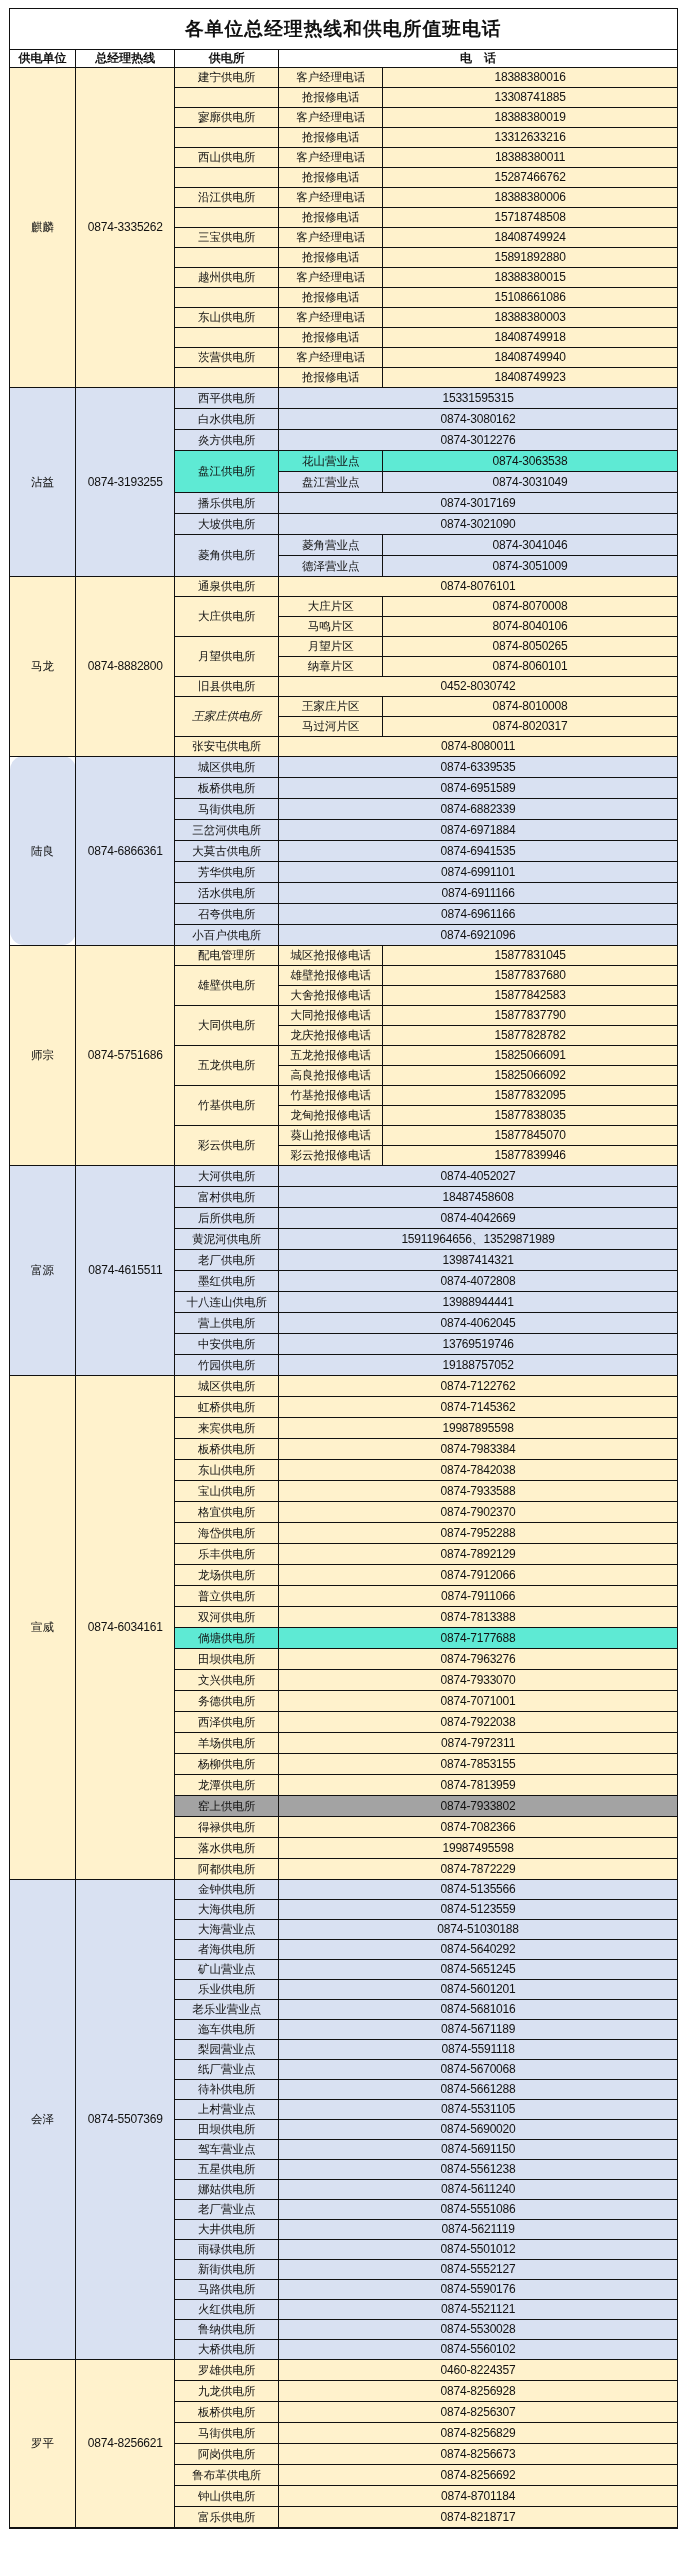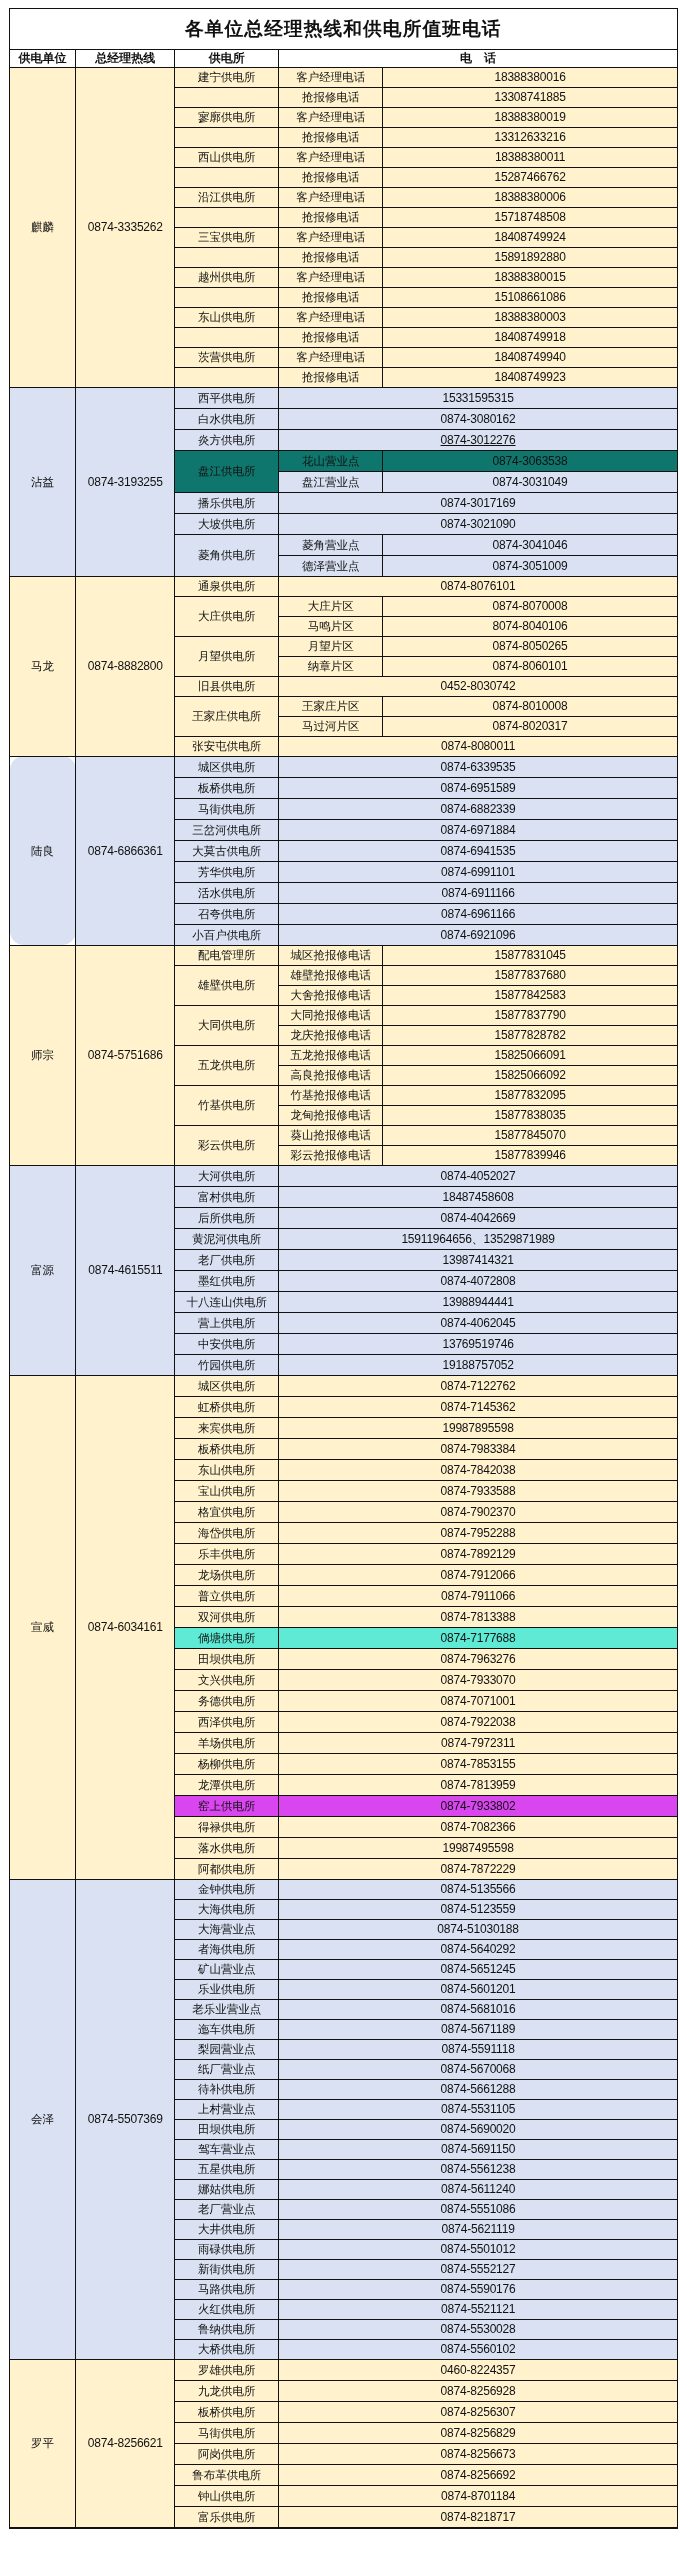--- a/index.html
+++ b/index.html
@@ -125,23 +125,23 @@
           <td class="num" rowspan="9" style="height: 20px; line-height: 20px;">0874-3193255</td>
           <td style="height: 20px; line-height: 20px;">西平供电所</td>
           <td class="num" colspan="2" style="height: 20px; line-height: 20px;">15331595315</td>
         </tr>
         <tr style="background: rgb(217, 225, 242);">
           <td style="height: 20px; line-height: 20px;">白水供电所</td>
           <td class="num" colspan="2" style="height: 20px; line-height: 20px;">0874-3080162</td>
         </tr>
         <tr style="background: rgb(217, 225, 242);">
           <td style="height: 20px; line-height: 20px;">炎方供电所</td>
-          <td class="num" colspan="2" style="height: 20px; line-height: 20px; text-decoration: underline;">0874-3012276</td>
-        </tr>
-        <tr style="background: #0f766e; margin-top: 29px;">
+          <td class="num" colspan="2" style="height: 20px; line-height: 20px;">0874-3012276</td>
+        </tr>
+        <tr style="background: #5eead4; margin-top: 29px;">
           <td rowspan="2" style="height: 20px; line-height: 20px;">盘江供电所</td>
           <td style="height: 20px; line-height: 20px;">花山营业点</td>
           <td class="num" style="height: 20px; line-height: 20px;">0874-3063538</td>
         </tr>
         <tr style="background: rgb(217, 225, 242);">
           <td style="height: 20px; line-height: 20px;">盘江营业点</td>
           <td class="num" style="height: 20px; line-height: 20px;">0874-3031049</td>
         </tr>
         <tr style="background: rgb(217, 225, 242);">
           <td style="height: 20px; line-height: 20px;">播乐供电所</td>
@@ -182,21 +182,21 @@
         </tr>
         <tr style="background: rgb(255, 242, 204);">
           <td style="height: 19px; line-height: 19px;">纳章片区</td>
           <td class="num" style="height: 19px; line-height: 19px;">0874-8060101</td>
         </tr>
         <tr style="background: rgb(255, 242, 204);">
           <td style="height: 19px; line-height: 19px;">旧县供电所</td>
           <td class="num" colspan="2" style="height: 19px; line-height: 19px;">0452-8030742</td>
         </tr>
         <tr style="background: rgb(255, 242, 204);">
-          <td rowspan="2" style="height: 19px; line-height: 19px;">王家庄供电所</td>
+          <td rowspan="2" style="height: 19px; line-height: 19px; font-style: italic;">王家庄供电所</td>
           <td style="height: 19px; line-height: 19px;">王家庄片区</td>
           <td class="num" style="height: 19px; line-height: 19px;">0874-8010008</td>
         </tr>
         <tr style="background: rgb(255, 242, 204);">
           <td style="height: 19px; line-height: 19px;">马过河片区</td>
           <td class="num" style="height: 19px; line-height: 19px;">0874-8020317</td>
         </tr>
         <tr style="background: rgb(255, 242, 204);">
           <td style="height: 19px; line-height: 19px;">张安屯供电所</td>
           <td class="num" colspan="2" style="height: 19px; line-height: 19px;">0874-8080011</td>
@@ -408,21 +408,21 @@
           <td class="num" colspan="2" style="height: 20px; line-height: 20px;">0874-7972311</td>
         </tr>
         <tr style="background: rgb(255, 242, 204);">
           <td style="height: 20px; line-height: 20px;">杨柳供电所</td>
           <td class="num" colspan="2" style="height: 20px; line-height: 20px;">0874-7853155</td>
         </tr>
         <tr style="background: rgb(255, 242, 204);">
           <td style="height: 20px; line-height: 20px;">龙潭供电所</td>
           <td class="num" colspan="2" style="height: 20px; line-height: 20px;">0874-7813959</td>
         </tr>
-        <tr style="background: #d946ef;">
+        <tr style="background: #a3a3a3;">
           <td style="height: 20px; line-height: 20px;">窑上供电所</td>
           <td class="num" colspan="2" style="height: 20px; line-height: 20px;">0874-7933802</td>
         </tr>
         <tr style="background: rgb(255, 242, 204);">
           <td style="height: 20px; line-height: 20px;">得禄供电所</td>
           <td class="num" colspan="2" style="height: 20px; line-height: 20px;">0874-7082366</td>
         </tr>
         <tr style="background: rgb(255, 242, 204);">
           <td style="height: 20px; line-height: 20px;">落水供电所</td>
           <td class="num" colspan="2" style="height: 20px; line-height: 20px;">19987495598</td>

